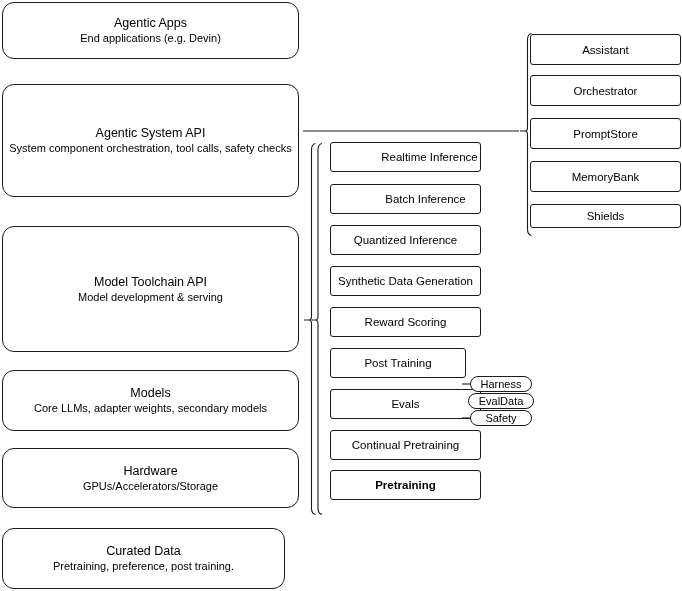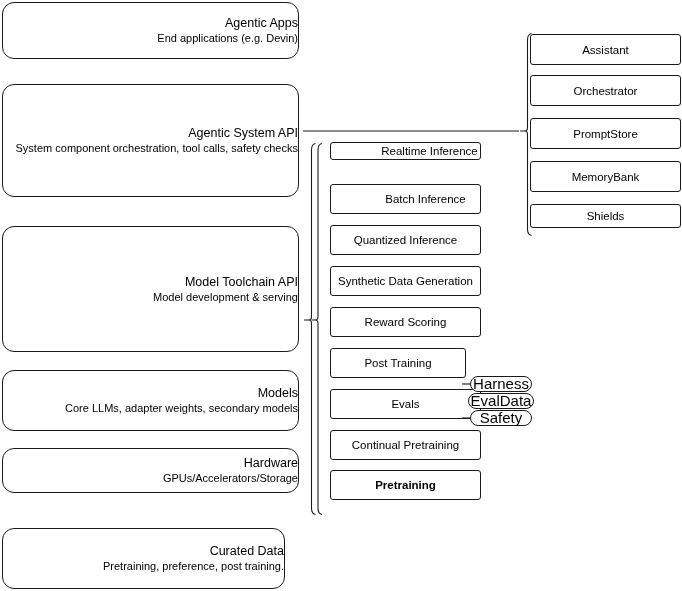--- a/index.html
+++ b/index.html
@@ -21,21 +21,21 @@
 
   
   .layer-box {
     position: absolute;
     box-sizing: border-box;
     border: 1px solid #1a1a1a;
     border-radius: 12px;
     background: #ffffff;
     display: flex;
     flex-direction: column;
-    align-items: flex-end;
+    align-items: center;
     justify-content: center;
     text-align: center;
   }
   .layer-title {
     font-size: 12.5px;
     line-height: 15px;
     color: #000000;
     white-space: nowrap;
   }
   .layer-sub {
@@ -67,21 +67,21 @@
   .tag-pill {
     position: absolute;
     box-sizing: border-box;
     border: 1px solid #1a1a1a;
     border-radius: 999px;
     background: #ffffff;
     display: flex;
     align-items: center;
     justify-content: center;
     text-align: center;
-    font-size: 15px;
+    font-size: 11px;
     line-height: 12px;
     color: #000000;
     white-space: nowrap;
     z-index: 5;
   }
 
   
   #connectors {
     position: absolute;
     left: 0;
@@ -159,31 +159,31 @@
   <div class="layer-box" style="left:2px; top:226px; width:297px; height:126px;">
     <div class="layer-title">Model Toolchain API</div>
     <div class="layer-sub">Model development &amp; serving</div>
   </div>
 
   <div class="layer-box" style="left:2px; top:370px; width:297px; height:61px;">
     <div class="layer-title">Models</div>
     <div class="layer-sub">Core LLMs, adapter weights, secondary models</div>
   </div>
 
-  <div class="layer-box" style="left:2px; top:448px; width:297px; height:45px;">
+  <div class="layer-box" style="left:2px; top:448px; width:297px; height:60px;">
     <div class="layer-title">Hardware</div>
     <div class="layer-sub">GPUs/Accelerators/Storage</div>
   </div>
 
   <div class="layer-box" style="left:2px; top:528px; width:283px; height:61px;">
     <div class="layer-title">Curated Data</div>
     <div class="layer-sub">Pretraining, preference, post training.</div>
   </div>
 
-  <div class="comp-box" style="left:330px; top:142px; width:151px; height:18px;padding-left:48px;">
+  <div class="comp-box" style="left:330px; top:142px; width:151px; height:30px;padding-left:48px;">
     <span>Realtime Inference</span>
   </div>
   <div class="comp-box" style="left:330px; top:184px; width:151px; height:30px;padding-left:40px;">
     <span>Batch Inference</span>
   </div>
   <div class="comp-box" style="left:330px; top:225px; width:151px; height:30px;">
     <span>Quantized Inference</span>
   </div>
   <div class="comp-box" style="left:330px; top:266px; width:151px; height:30px;">
     <span>Synthetic Data Generation</span>

